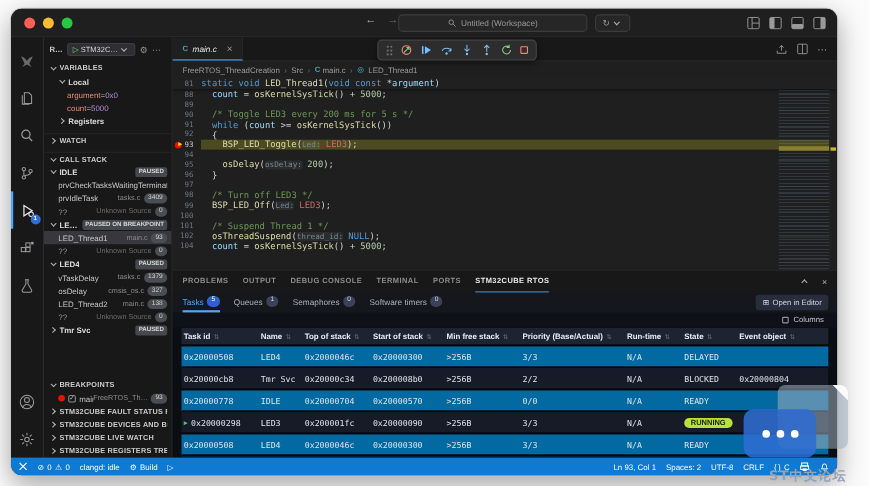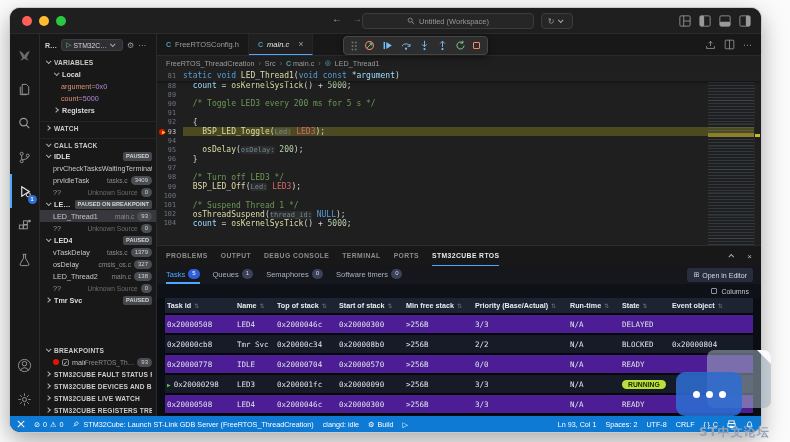--- a/index.html
+++ b/index.html
@@ -106,21 +106,21 @@
   .subtab.active .sbadge{background:#2f5fd7;color:#fff}
   .openbtn{position:absolute;right:8px;top:2px;height:14px;display:flex;align-items:center;gap:3px;background:#272d3d;border-radius:3px;padding:0 6px;color:#d6d9e0;font-size:7px}
   .colsrow{height:14px;display:flex;align-items:center;justify-content:flex-end;gap:4px;padding-right:12px;color:#c2c8d2;font-size:7px;background:#0e1117;flex:none}
   .cbx{width:6px;height:6px;border:1px solid #8b93a3;border-radius:1px}
   .rtable{flex:1;background:#0a0d12;padding:0 8px;overflow:hidden;font-family:"DejaVu Sans Mono",monospace}
   .trow{display:grid;grid-template-columns:70px 40px 62px 67px 69px 95px 52px 50px 1fr;align-items:center;height:20px;border-bottom:2px solid #05070b}
   .trow.head{height:17px;background:#1d2330;font-family:"Liberation Sans",sans-serif}
   .hcell{display:flex;align-items:center;gap:3px;font-size:7.2px;font-weight:700;color:#e8ecf4;padding-left:2px}
   .sorti{color:#6b7280;font-size:6px;font-weight:400}
   .tcell{font-size:7.5px;color:#dfe3ea;padding-left:2px;display:flex;align-items:center;gap:3px;overflow:hidden;white-space:nowrap}
-  .trow.odd{background:#4c1d95}.trow.even{background:#161b27}
+  .trow.odd{background:#0369a1}.trow.even{background:#161b27}
   .runpill{background:var(--running);color:#1d2400;font-weight:700;font-size:6.8px;border-radius:8px;padding:1px 6px;font-family:"Liberation Sans",sans-serif}
   .exparrow{color:#4ec94e;font-size:6px}
   
   .statusbar{position:absolute;bottom:0;left:0;right:0;height:16px;background:var(--status-bar);display:flex;align-items:center;padding:0 7px;color:#fff;font-size:7.2px;gap:9px}
   .sb-item{display:flex;align-items:center;gap:3px;white-space:nowrap}
   .sb-right{margin-left:auto;display:flex;gap:9px;align-items:center}
   .statusbar svg{display:block}
   
   .wm{position:absolute;left:676px;top:350px;width:95px;height:66px;z-index:40;pointer-events:none}
   .wm-sheet{position:absolute;right:0;top:0;width:64px;height:58px;background:rgba(160,176,192,.55);border-radius:7px}
@@ -410,24 +410,20 @@
             <div class="sbrow t-section2" style="padding-left: 5px;">
               <i class="chev r"></i>
               <span class="slabel">STM32CUBE REGISTERS TREE</span>
             </div>
           </div>
       </div>
 
       <div class="editorgroup">
         <div class="tabbar">
           <div id="tabs" style="display:flex">
-              <div class="tab">
-                <i class="cico">C</i>
-                <span>FreeRTOSConfig.h</span>
-              </div>
               <div class="tab active">
                 <i class="cico">C</i>
                 <span class="it">main.c</span>
                 <span class="tclose">×</span>
               </div>
             </div>
           <div class="tab-actions">
             <svg width="11" height="11" viewBox="0 0 14 14">
                 <path d="M2 9v3h10V9" fill="none" stroke="#9d9d9d"></path>
                 <path d="M7 9V3M4.5 5.5L7 3l2.5 2.5" fill="none" stroke="#9d9d9d"></path>
@@ -512,20 +508,21 @@
               <div class="cl">
                 <span class="gut"><span class="lnum">89</span></span>
                 <span class="ct"></span>
               </div>
               <div class="cl">
                 <span class="gut"><span class="lnum">90</span></span>
                 <span class="ct"><span class="s-pl">  </span><span class="s-cm">/* Toggle LED3 every 200 ms for 5 s */</span></span>
               </div>
               <div class="cl">
                 <span class="gut"><span class="lnum">91</span></span>
+                <span class="ct"><span class="s-pl">  </span><span class="s-kw">while</span><span class="s-pl"> (</span><span class="s-var">count</span><span class="s-pl"> &gt;= </span><span class="s-fn">osKernelSysTick</span><span class="s-pl">())</span></span>
               </div>
               <div class="cl">
                 <span class="gut"><span class="lnum">92</span></span>
                 <span class="ct"><span class="s-pl">  {</span></span>
               </div>
               <div class="cl hl">
                 <span class="gut"><i class="bpdot"></i><i class="bparrow">▶</i><span class="lnum">93</span></span>
                 <span class="ct"><span class="s-pl">    </span><span class="s-fn">BSP_LED_Toggle</span><span class="s-pl">(</span><span class="s-hint">Led:</span><span class="s-pl"> </span><span class="s-mac">LED3</span><span class="s-pl">);</span></span>
               </div>
               <div class="cl">
@@ -819,26 +816,20 @@
             <path d="M1 1l8 8M9 1L1 9" stroke="#fff" stroke-width="1.3" fill="none"></path>
           </svg>
       </span>
       <span class="sb-item">
         <span>⊘</span>
           <span>0</span>
         <span>⚠</span>
           <span>0</span>
       </span>
       <span class="sb-item">
-        <svg width="8" height="8" viewBox="0 0 10 10">
-            <path d="M2 8l2-2M5 7L3 5l3-3 2 2z" stroke="#fff" fill="none"></path>
-          </svg>
-        <span>STM32Cube: Launch ST-Link GDB Server (FreeRTOS_ThreadCreation)</span>
-      </span>
-      <span class="sb-item">
           <span>clangd: idle</span>
         </span>
       <span class="sb-item">
         <span>⚙</span>
           <span>Build</span>
       </span>
       <span class="sb-item">▷</span>
       <span class="sb-right">
         <span class="sb-item">Ln 93, Col 1</span>
         <span class="sb-item">Spaces: 2</span>

